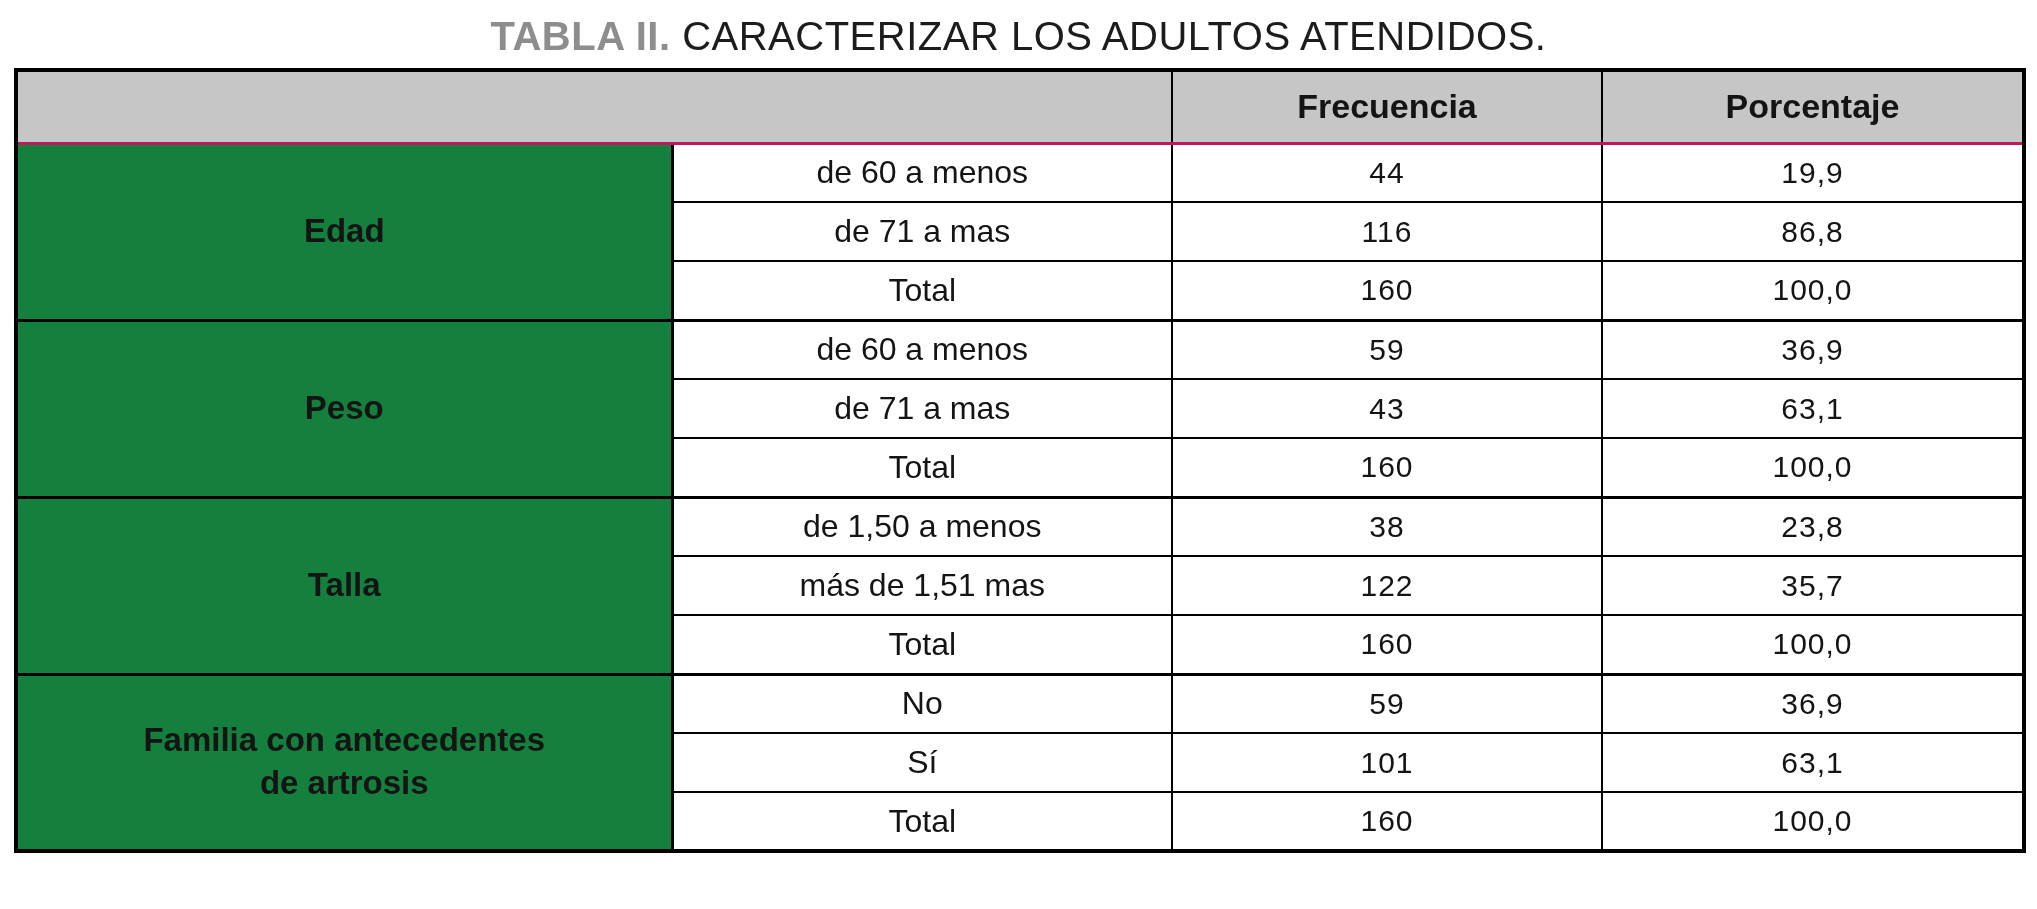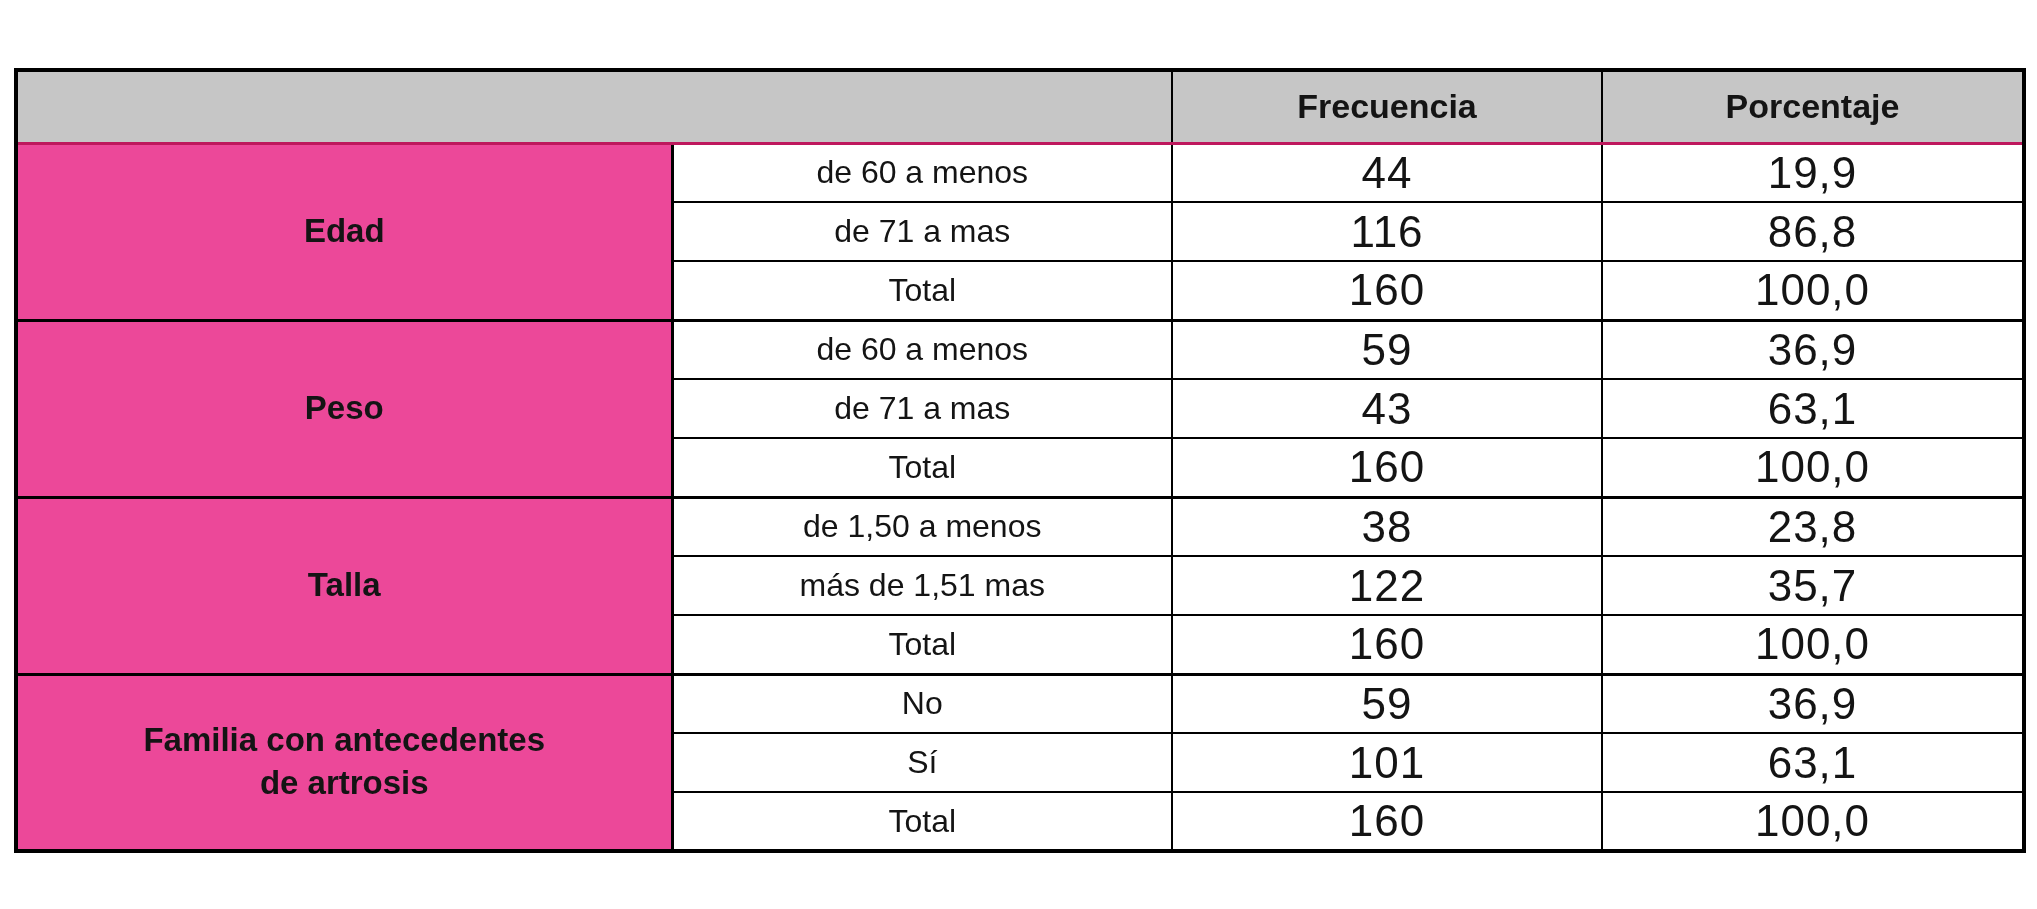--- a/index.html
+++ b/index.html
@@ -54,45 +54,48 @@
   thead th {
     background: #c6c6c6;
     font-weight: bold;
     font-size: 34px;
     border-bottom: 3px solid #be185d;
   }
   tbody tr {
     height: 59px;
   }
   tbody th.group-label {
-    background: #ec4899;
+    background: #15803d;
     font-weight: bold;
     font-size: 33px;
     line-height: 1.3;
     border-right: 3px solid #000000;
     white-space: pre-line;
   }
   td.cell-category {
     font-size: 32px;
     margin-top: 24px;
   }
   td.cell-number {
-    font-size: 44px;
+    font-size: 30px;
     letter-spacing: 1px;
   }
   tr.group-start th,
   tr.group-start td {
     border-top: 3px solid #000000;
   }
 </style>
 </head>
 <body>
 
 <div class="page">
 
+  <div class="title">
+    <span class="title-label">TABLA II.</span><span class="title-text"> CARACTERIZAR LOS ADULTOS ATENDIDOS.</span>
+  </div>
 
   <table class="data-table">
     <colgroup>
       <col style="width:656px">
       <col style="width:500px">
       <col style="width:430px">
       <col style="width:422px">
     </colgroup>
     <thead>
       <tr>

